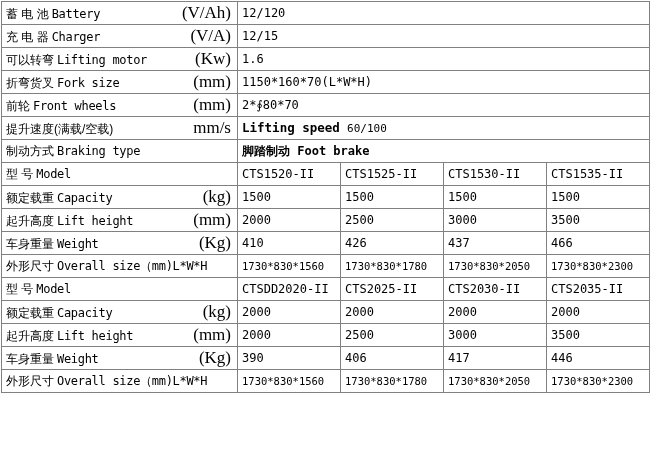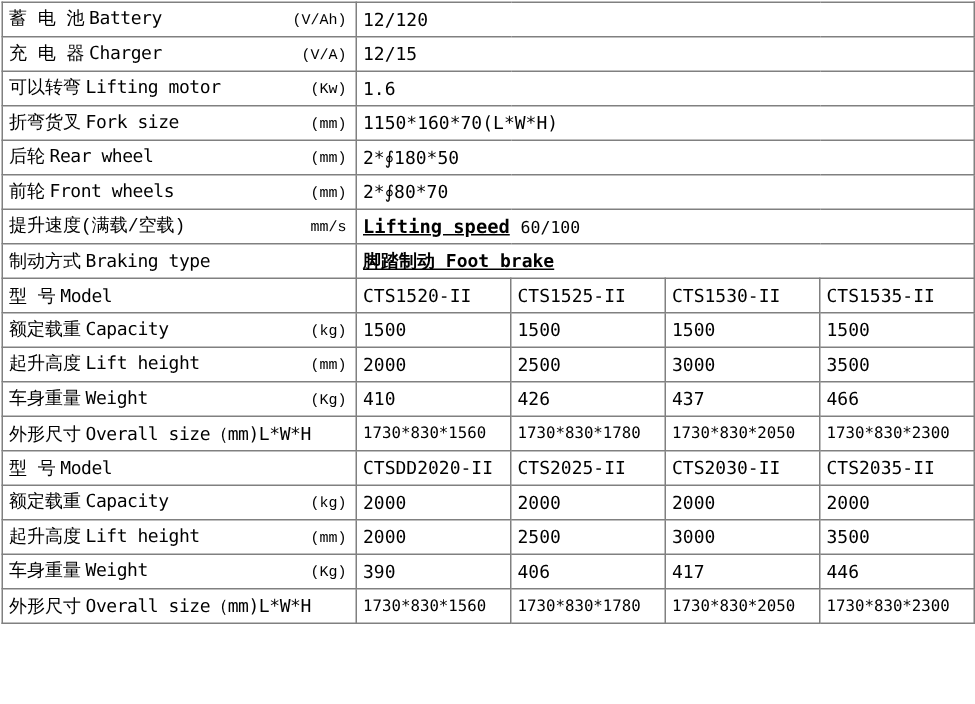--- a/index.html
+++ b/index.html
@@ -27,21 +27,21 @@
     line-height: 14px;
     height: 18px;
     vertical-align: middle;
     white-space: nowrap;
     overflow: hidden;
   }
   .lbl {
     font-family: "Liberation Serif", serif;
   }
   .lbl .cn {
-    font-family: Liberation Mono, monospace;
+    font-family: Liberation Sans, sans-serif;
     font-size: 12px;
   }
   .lbl .en {
     font-family: "DejaVu Sans Mono", monospace;
     font-size: 12px;
     letter-spacing: -0.3px;
     text-align: right;
   }
   .val {
     font-family: "DejaVu Sans Mono", monospace;
@@ -50,38 +50,37 @@
   .val.small {
     font-size: 10.5px;
   }
   .bold {
     font-weight: bold;
   }
   .valbig {
     font-family: "DejaVu Sans Mono", monospace;
     font-size: 12.5px;
     font-weight: bold;
-    text-decoration: underline;
   }
   .label-cell {
     width: 236px;
   }
   .lbl-inner {
     display: flex;
     align-items: baseline;
     justify-content: space-between;
     width: 100%;
   }
   .lbl-text {
     display: inline-block;
   }
   .lbl-unit {
     display: inline-block;
-    font-family: Liberation Mono, monospace;
-    font-size: 10px;
+    font-family: Liberation Serif, serif;
+    font-size: 17px;
     padding-right: 2px;
   }
   .c4 { width: 103px; }
 </style>
 </head>
 <body>
 
 <table class="spec">
   <colgroup>
     <col style="width:236px">
@@ -128,30 +127,20 @@
           <span class="lbl-text"><span class="cn">折弯货叉</span>
           <span class="en">Fork size</span></span>
           <span class="lbl-unit">(mm)</span>
         </div>
       </td>
       <td class="val" colspan="4">1150*160*70(L*W*H)</td>
     </tr>
     <tr>
       <td class="lbl label-cell">
         <div class="lbl-inner">
-          <span class="lbl-text"><span class="cn">后轮</span>
-          <span class="en">Rear wheel</span></span>
-          <span class="lbl-unit">(mm)</span>
-        </div>
-      </td>
-      <td class="val" colspan="4">2*∮180*50</td>
-    </tr>
-    <tr>
-      <td class="lbl label-cell">
-        <div class="lbl-inner">
           <span class="lbl-text"><span class="cn">前轮</span>
           <span class="en">Front wheels</span></span>
           <span class="lbl-unit">(mm)</span>
         </div>
       </td>
       <td class="val" colspan="4">2*∮80*70</td>
     </tr>
 
     <tr>
       <td class="lbl label-cell">

